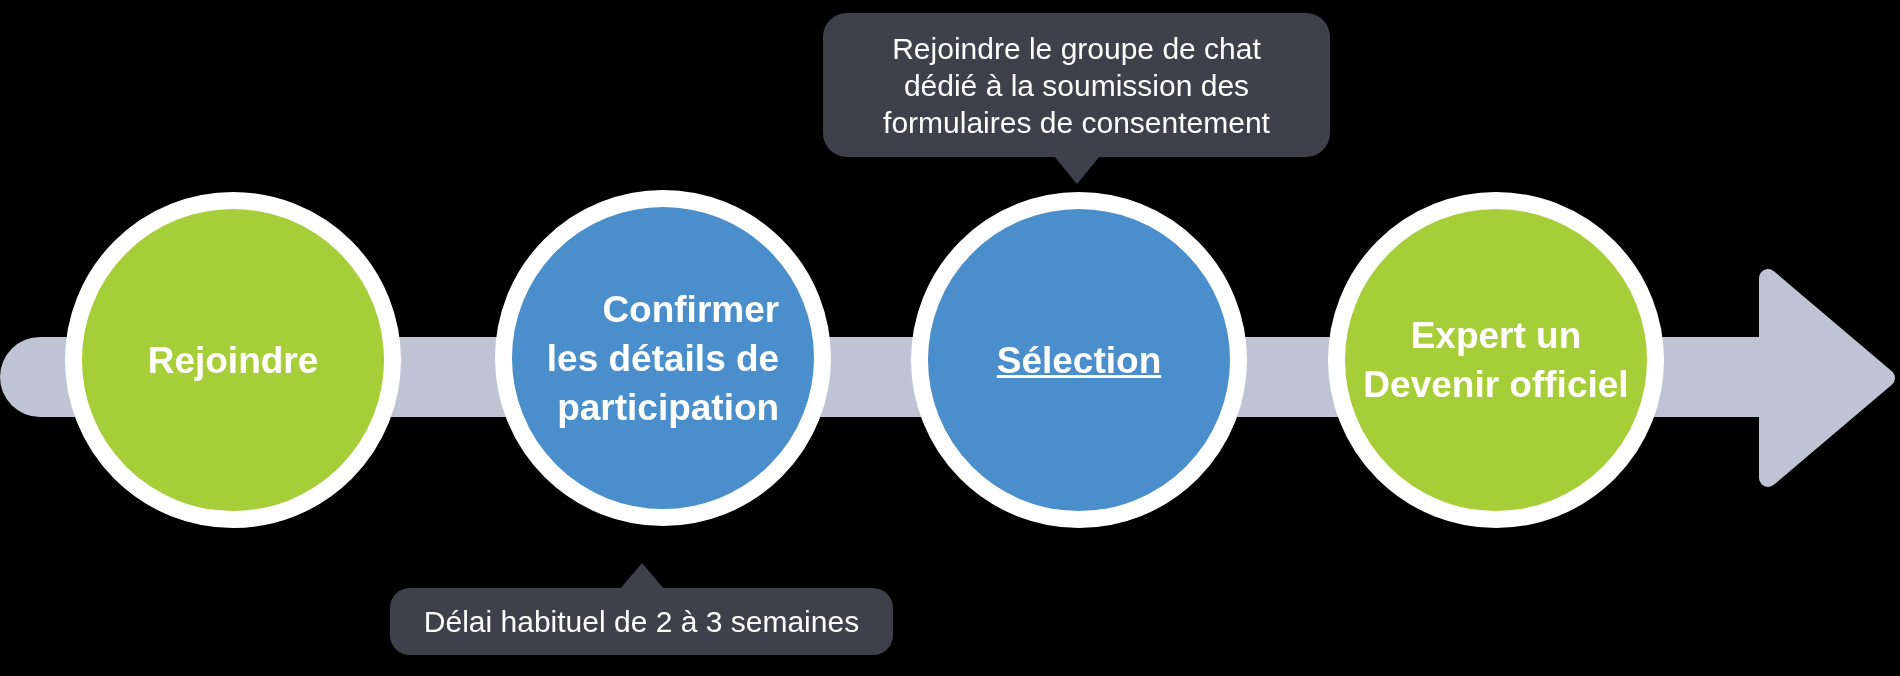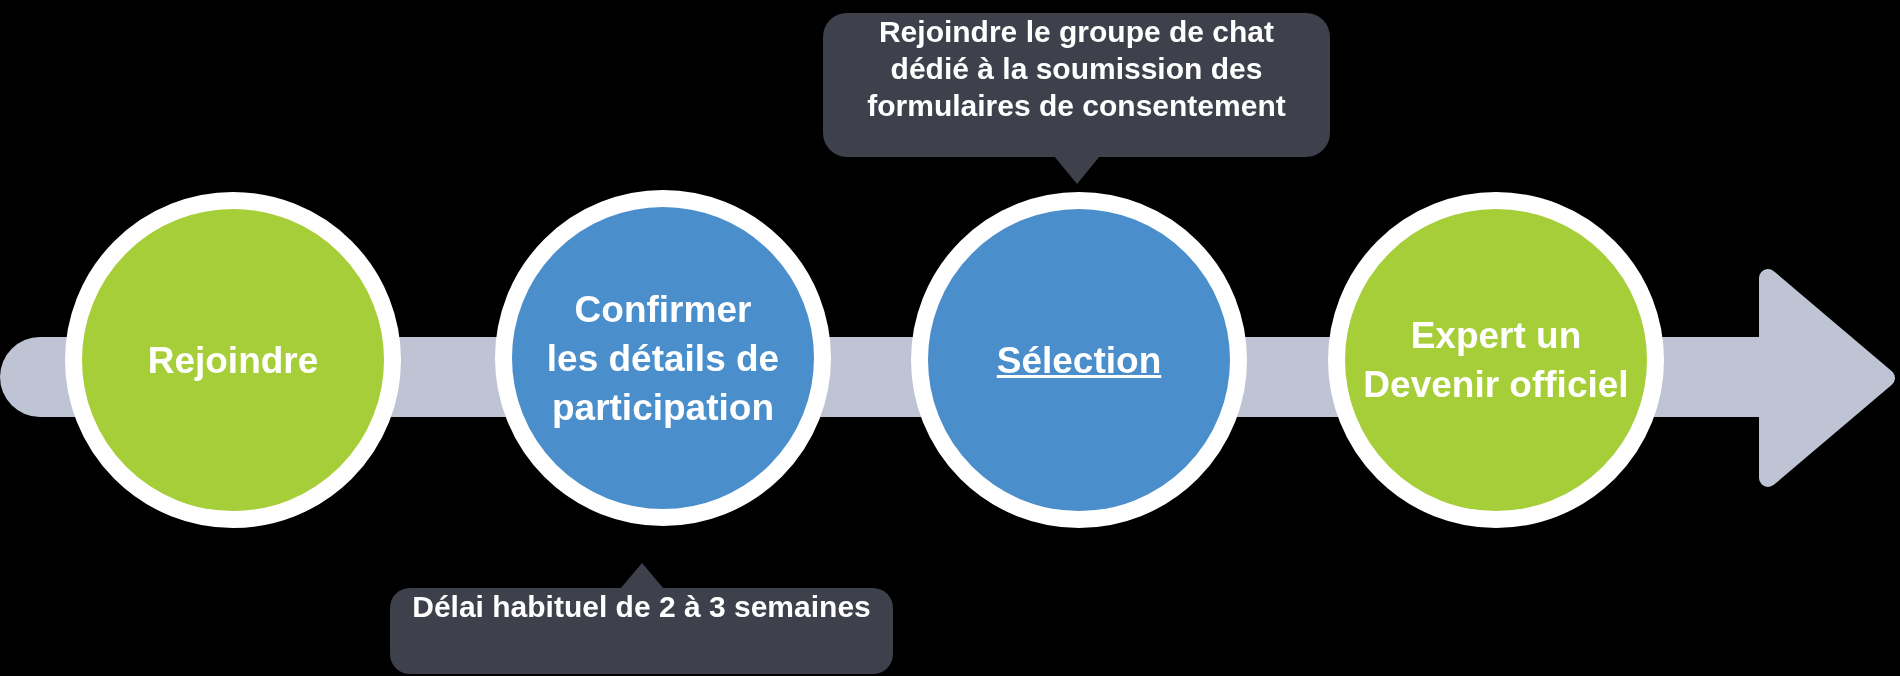--- a/index.html
+++ b/index.html
@@ -44,54 +44,54 @@
     text-align:center;
     color:var(--white);
     font-weight:bold;
     font-size:37px;
     line-height:49px;
     z-index:2;
   }
   .step-green{background:var(--green);}
   .step-blue{background:var(--blue);}
   .step-1{left:65px;top:192px;}
-  .step-2{left:495px;top:190px;}
+  .step-2{left:495px;top:190px;text-align:right;}
   .step-3{left:911px;top:192px;text-decoration:underline;}
   .step-4{left:1328px;top:192px;}
 
   
   .tooltip{
     position:absolute;
     background:var(--dark);
     color:var(--white);
     border-radius:24px;
-    font-weight:bold;
+    font-weight:normal;
     font-size:30px;
     line-height:37px;
     text-align:center;
     display:flex;flex-direction:column;
-    align-items:center;justify-content:flex-start;
+    align-items:center;justify-content:center;
     z-index:3;
   }
   .tooltip-top{
     left:823px;top:13px;
     width:507px;height:144px;
   }
   .tooltip-top .tail{
     position:absolute;
     left:50%;bottom:-27px;
     transform:translateX(-50%);
     width:0;height:0;
     border-left:23px solid transparent;
     border-right:23px solid transparent;
     border-top:28px solid var(--dark);
   }
   .tooltip-bottom{
     left:390px;top:588px;
-    width:503px;height:86px;
+    width:503px;height:67px;
     border-radius:20px;
   }
   .tooltip-bottom .tail{
     position:absolute;
     left:50%;top:-25px;
     transform:translateX(-50%);
     width:0;height:0;
     border-left:22px solid transparent;
     border-right:22px solid transparent;
     border-bottom:26px solid var(--dark);

